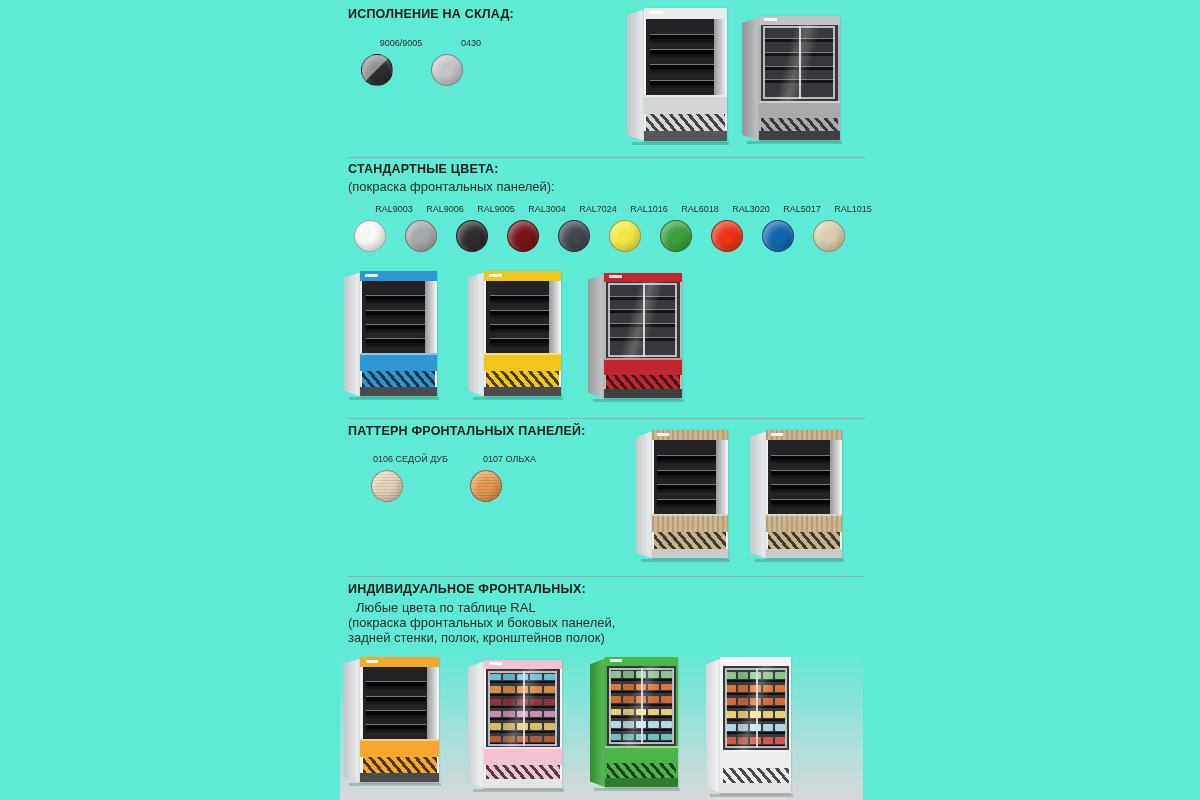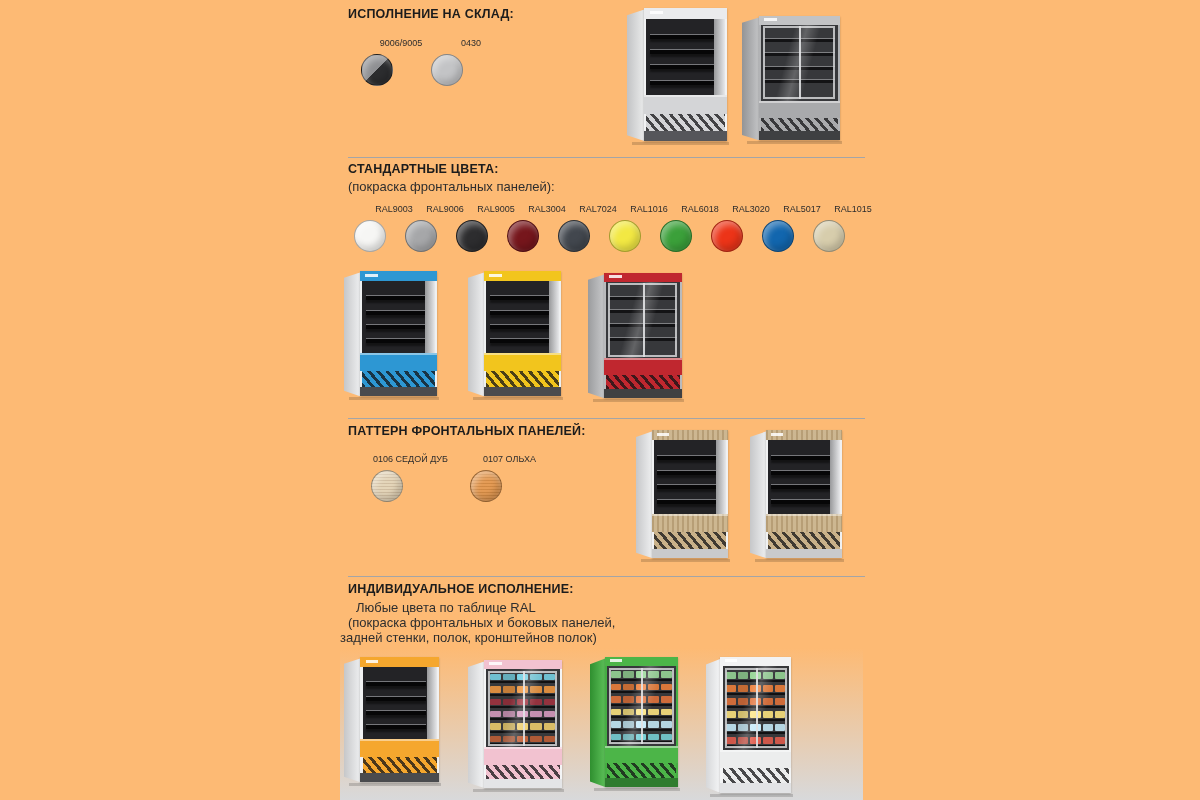--- a/index.html
+++ b/index.html
@@ -1,28 +1,28 @@
 <!DOCTYPE html>
 <html><head>
 <meta charset="utf-8">
 <style>
   html,body{margin:0;padding:0;background:#fff;}
-  #page{position:relative;width:1200px;height:800px;background:#fdba74;overflow:hidden;
+  #page{position:relative;width:1200px;height:800px;background:#5eead4;overflow:hidden;
         font-family:"Liberation Sans",sans-serif;}
 
   .sec-title{position:absolute;font-weight:bold;font-size:12.5px;color:#1c1c1c;letter-spacing:.2px;white-space:nowrap;}
   .sec-sub{position:absolute;font-size:13px;color:#2e2e2e;white-space:nowrap;}
   #t1{left:348px;top:7px;}
   #t2{left:348px;top:162px;}
   #t2s{left:348px;top:179px;}
   #t3{left:348px;top:424px;}
   #t4{left:348px;top:582px;}
   #t4d1{left:356px;top:600px;}
   #t4d2{left:348px;top:615px;}
-  #t4d3{left:340px;top:630px;}
+  #t4d3{left:348px;top:630px;}
 
   .divider{position:absolute;left:348px;width:517px;height:1px;background:#a4a5a7;}
   #dv1{top:157px;} #dv2{top:418px;} #dv3{top:576px;}
 
   .swatch-row{position:absolute;display:flex;}
   #sw1{left:347px;top:38px;gap:10px;}
   #sw1 .swatch{width:60px;}
   #sw2{left:345px;top:204px;gap:1px;}
   #sw2 .swatch{width:50px;}
   #sw3a{left:342px;top:454px;gap:10px;}
@@ -167,21 +167,21 @@
         <div class="swatch-circle grain" style="--c1: #e2d2b5; --c2: #e2d2b5;"></div>
       </div>
       <div class="swatch">
         <div class="swatch-label">0107 ОЛЬХА</div>
         <div class="swatch-circle grain" style="--c1: #e2954a; --c2: #e2954a;"></div>
       </div>
     </div>
 
   <div class="divider" id="dv3"></div>
 
-  <div class="sec-title" id="t4">ИНДИВИДУАЛЬНОЕ ИСПОЛНЕНИЕ:</div>
+  <div class="sec-title" id="t4">ИНДИВИДУАЛЬНОЕ ФРОНТАЛЬНЫХ:</div>
   <div class="sec-sub" id="t4d1">Любые цвета по таблице RAL</div>
   <div class="sec-sub" id="t4d2">(покраска фронтальных и боковых панелей,</div>
   <div class="sec-sub" id="t4d3">задней стенки, полок, кронштейнов полок)</div>
 
   <div id="backdrop4"></div>
   <div id="photos">
       <div class="fridge pos-s1f0 f-open-type" style="--accent: #eaebed; --band: #d4d5d7; --body: #f1f2f3; --side1: #c2c3c5; --side2: #eceded; --base: #55565a;">
         <div class="f-side"></div>
         <div class="f-main">
           <div class="f-canopy">

